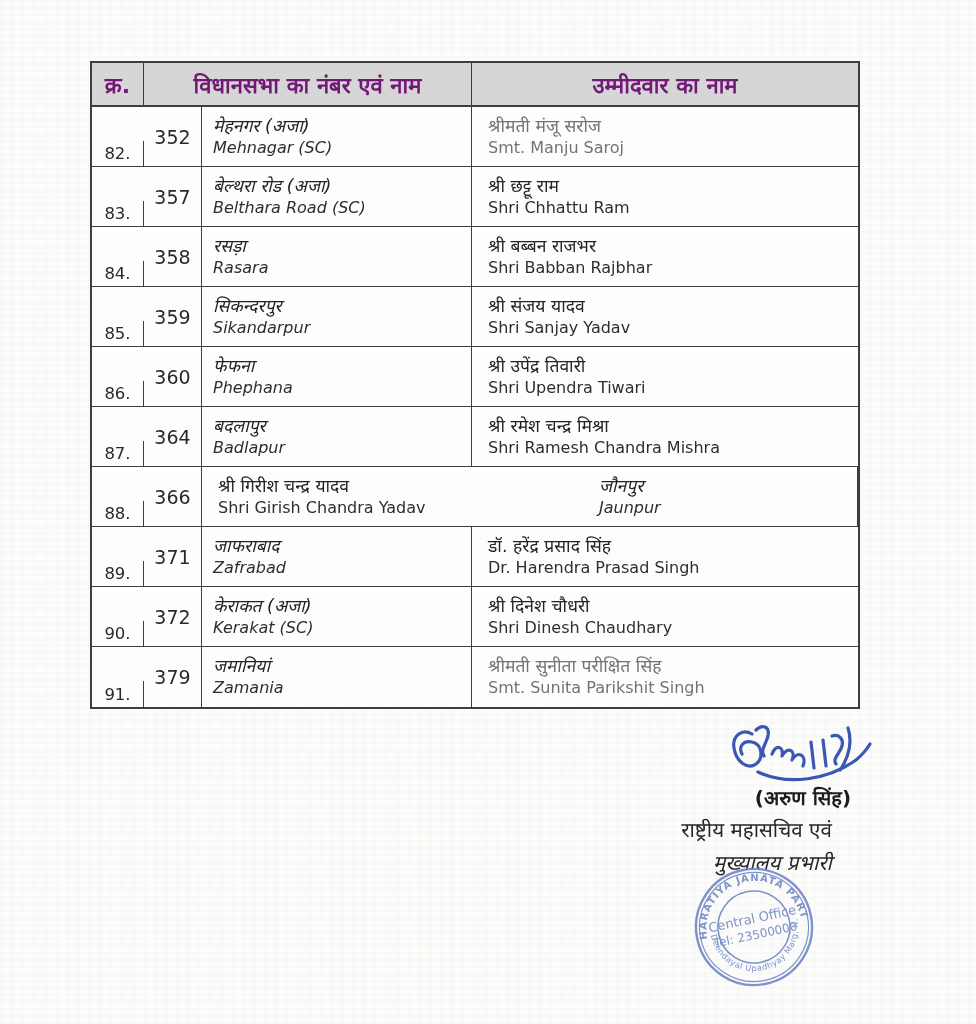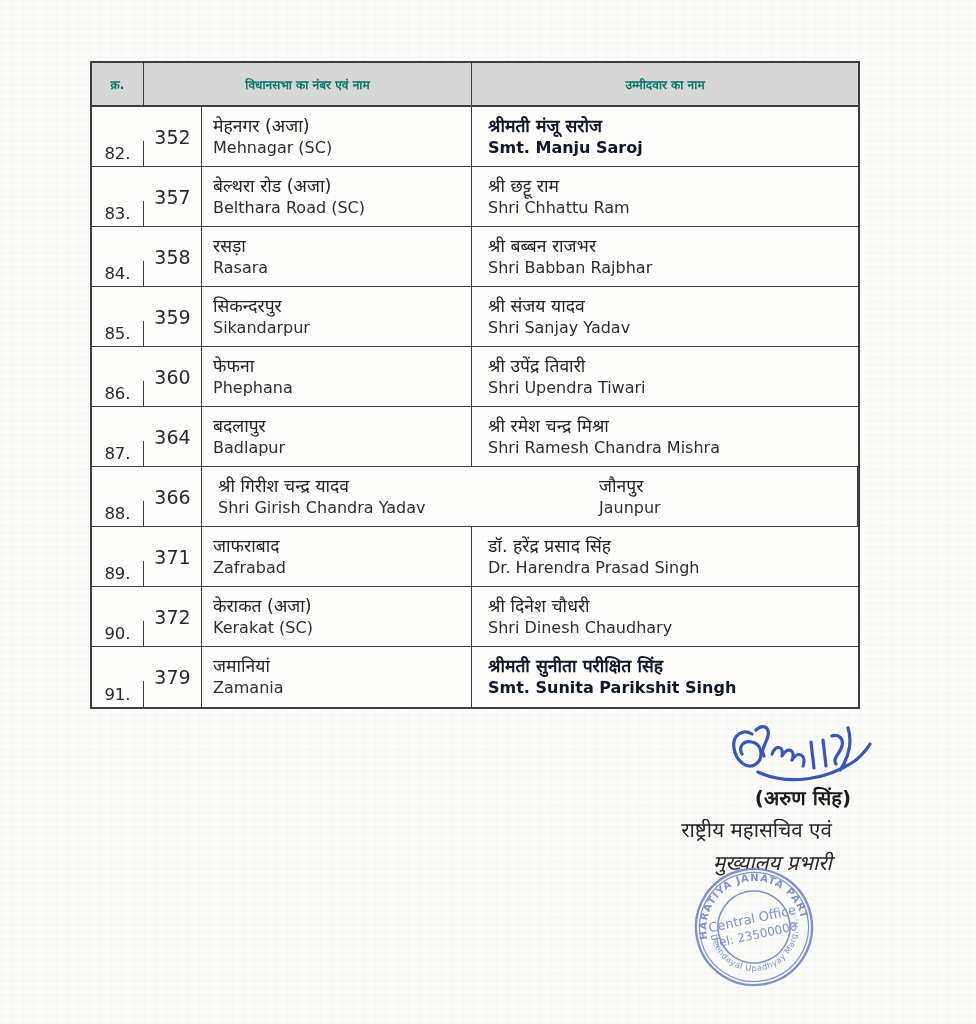--- a/index.html
+++ b/index.html
@@ -20,48 +20,48 @@
   .ctable {
     position:absolute; left:90px; top:61px; width:770px;
     border:2px solid #3d3d3d; background:#fdfdfc;
   }
   .thead {
     display:flex; height:44px; background:#d6d6d6;
     border-bottom:2px solid #3d3d3d;
   }
   .thead .hcell {
     display:flex; align-items:center; justify-content:center;
-    font-weight:bold; font-size:12px; color:#0f766e;
+    font-weight:bold; font-size:22px; color:#701a75;
   }
   .h-sn   { width:52px;  border-right:1.5px solid #3d3d3d; }
   .h-cons { width:328px; border-right:1.5px solid #3d3d3d; }
   .h-cand { width:386px; }
 
   .trow { display:flex; height:60px; border-bottom:1.5px solid #3d3d3d; }
   .trow:last-child { border-bottom:none; }
   .cell { display:flex; }
   .c-sn {
     width:52px; border-right:1.5px solid #3d3d3d;
     align-items:center; justify-content:center; font-size:16.5px; color:#2a2a2a;margin-top:34px;
   }
   .c-num {
     width:58px; border-right:1.5px solid #3d3d3d;
     align-items:center; justify-content:center; font-size:19px; color:#2a2a2a;
   }
   .c-cons {
     width:270px; border-right:1.5px solid #3d3d3d;
-    flex-direction:column; justify-content:center; padding-left:11px; gap:3px;
+    flex-direction:column; justify-content:center; padding-left:11px; gap:3px;font-style:italic;
   }
   .c-cand {
     width:386px; flex-direction:column; justify-content:center; padding-left:16px; gap:3px;
   }
   .line-hi { font-size:17.5px; line-height:1.15; color:#242424; }
   .line-en { font-size:16px;  line-height:1.15; color:#2e2e2e; }
   .trow.bold .c-cand .line-hi,
-  .trow.bold .c-cand .line-en { font-weight:bold; color:#0f172a; }
+  .trow.bold .c-cand .line-en { font-weight:normal; color:#737373; }
 
   
   .sig-svg { position:absolute; left:728px; top:720px; }
   .sig-name {
     position:absolute; left:748px; top:784px; width:110px;
     text-align:center; font-size:20px; font-weight:bold; color:#1d1d1d;
   }
   .sig-title1 {
     position:absolute; left:664px; top:815px; width:185px;
     text-align:center; font-size:20.5px; color:#262626;

